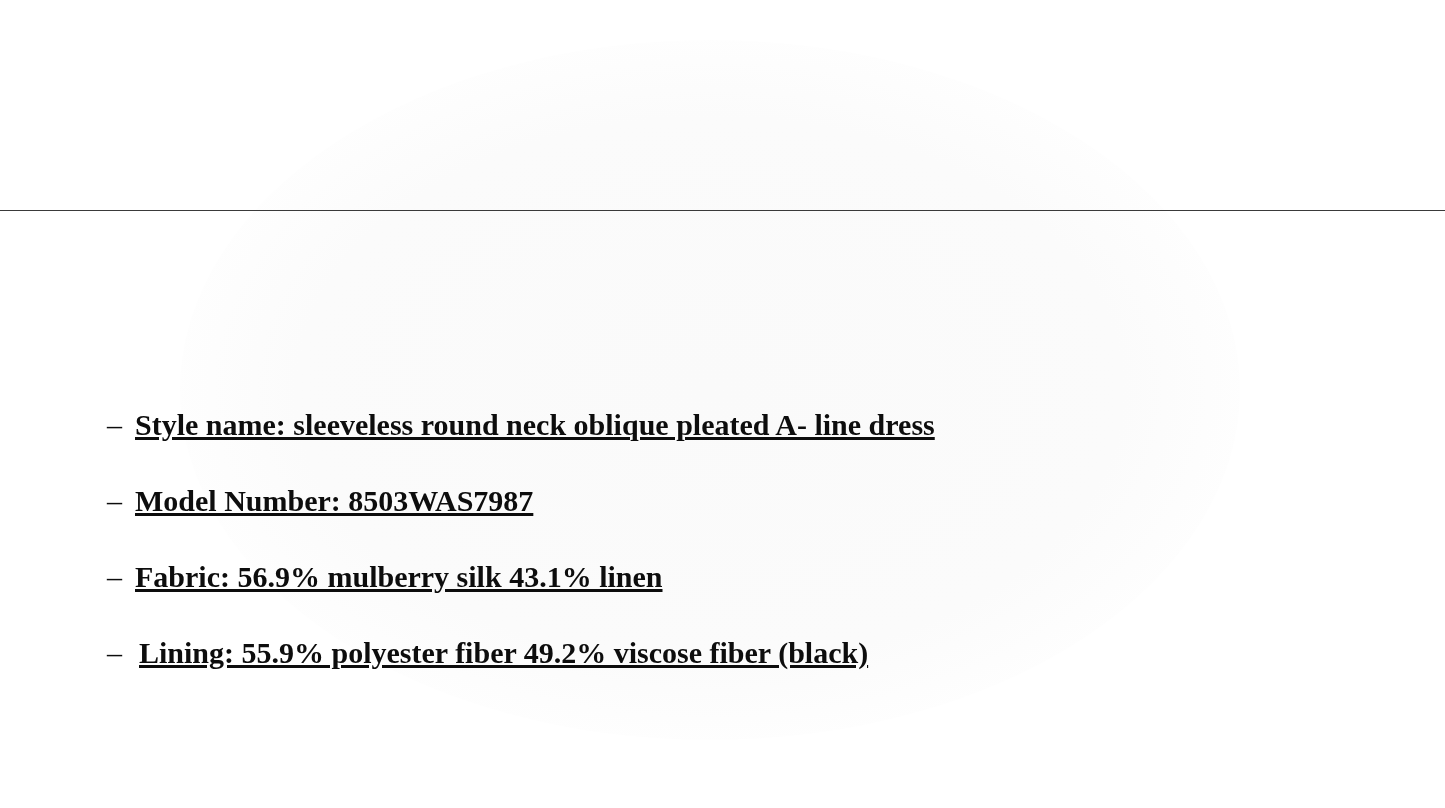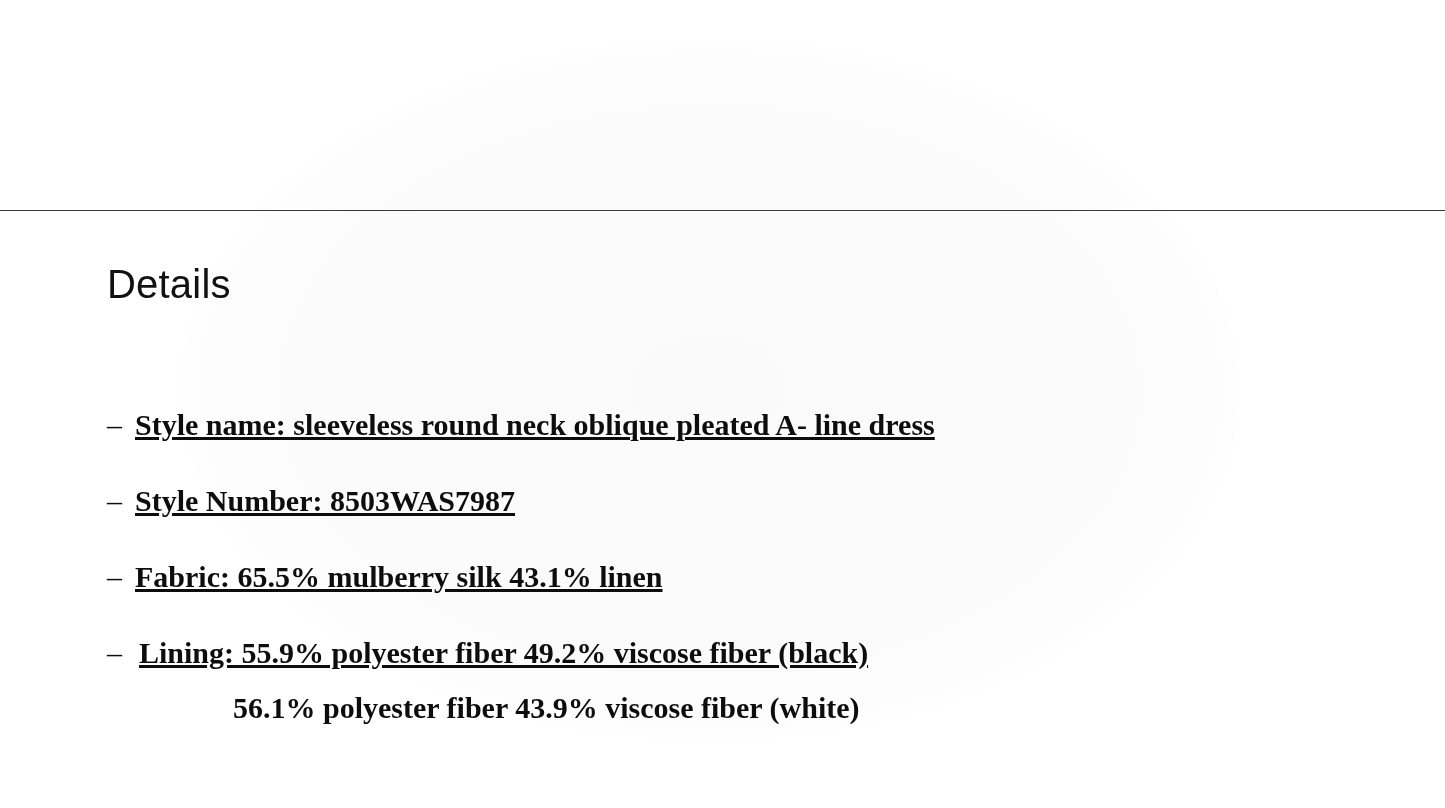--- a/index.html
+++ b/index.html
@@ -115,42 +115,40 @@
 <body>
 
 <div class="page">
 
   <div class="bg-wash"></div>
 
   <div class="top-area"></div>
 
   <div class="divider"></div>
 
-  <div class="section-title">Details</div>
 
   <div class="details-list">
 
     <div class="detail-row">
       <span class="dash">–</span>
       <span class="detail-text">Style name: sleeveless round neck oblique pleated A- line dress</span>
     </div>
 
     <div class="detail-row">
       <span class="dash">–</span>
-      <span class="detail-text">Style Number: 8503WAS7987</span>
+      <span class="detail-text">Model Number: 8503WAS7987</span>
     </div>
 
     <div class="detail-row">
       <span class="dash">–</span>
-      <span class="detail-text">Fabric: 65.5% mulberry silk 43.1% linen</span>
+      <span class="detail-text">Fabric: 56.9% mulberry silk 43.1% linen</span>
     </div>
 
     <div>
       <div class="detail-row indent-dash" style="margin-bottom:0;">
         <span class="dash">–</span>
         <span class="detail-text">Lining: 55.9% polyester fiber 49.2% viscose fiber (black)</span>
       </div>
-      <div class="sub-line">56.1% polyester fiber 43.9% viscose fiber (white)</div>
     </div>
 
   </div>
 
 </div>
 
 </body></html>

